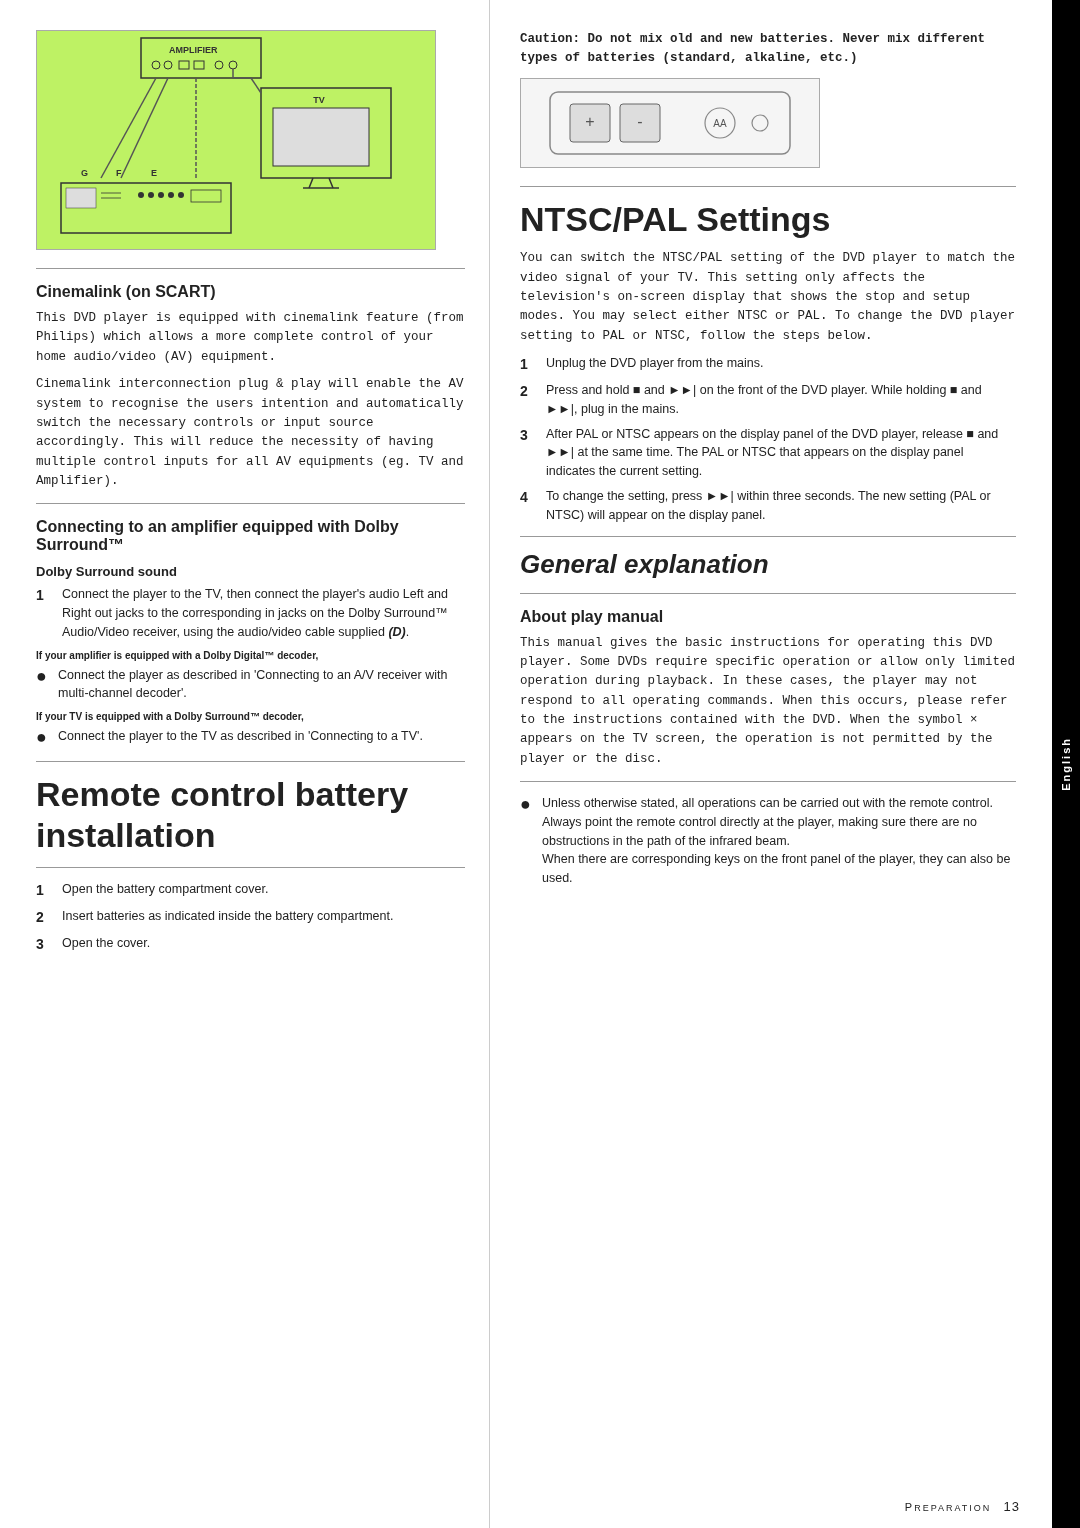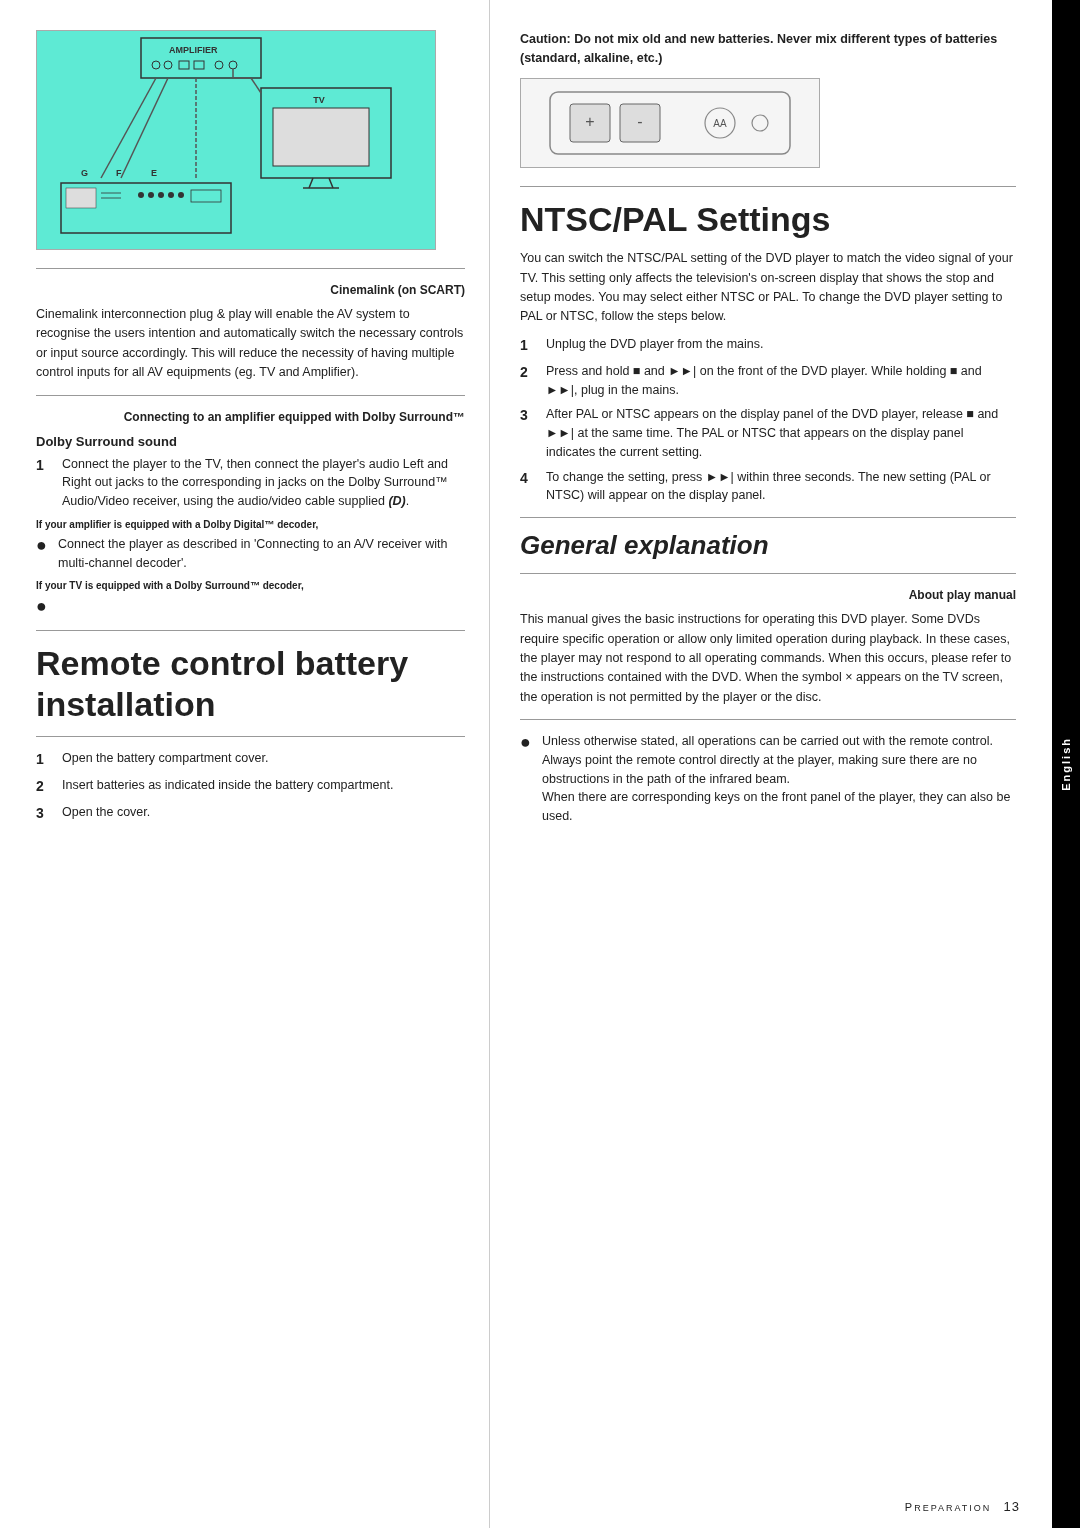--- a/index.html
+++ b/index.html
@@ -60,38 +60,37 @@
       padding: 30px 36px 30px 30px;
     }
 
     
     .diagram-area {
       border: 1px solid #aaa;
       width: 400px;
       height: 220px;
       margin-bottom: 18px;
       position: relative;
-      background: #5eead4;
+      background: #bef264;
     }
 
     .diagram-inner {
       width: 100%;
       height: 100%;
       display: flex;
       align-items: center;
       justify-content: center;
     }
 
     
     .section-heading {
-      font-size: 12px;
+      font-size: 16px;
       font-weight: bold;
       margin-bottom: 8px;
       margin-top: 14px;
-      text-align: right;
     }
 
     .subsection-heading {
       font-size: 13px;
       font-weight: bold;
       margin-bottom: 6px;
       margin-top: 10px;
     }
 
     .sub-sub-heading {
@@ -104,20 +103,21 @@
     .divider {
       border: none;
       border-top: 1px solid #999;
       margin: 12px 0;
     }
 
     p {
       font-size: 12.5px;
       line-height: 1.55;
       margin-bottom: 8px;
+      font-family: Liberation Mono, monospace;
     }
 
     .numbered-list {
       list-style: none;
       padding: 0;
       margin: 0 0 8px 0;
     }
 
     .numbered-list li {
       display: flex;
@@ -273,20 +273,21 @@
 
             <text x="40" y="143" font-size="9" font-weight="bold" fill="#333">G</text>
             <text x="75" y="143" font-size="9" font-weight="bold" fill="#333">F</text>
             <text x="110" y="143" font-size="9" font-weight="bold" fill="#333">E</text>
           </svg>
         </div>
       </div>
 
       <hr class="divider">
       <h3 class="section-heading">Cinemalink (on SCART)</h3>
+      <p>This DVD player is equipped with cinemalink feature (from Philips) which allows a more complete control of your home audio/video (AV) equipment.</p>
       <p>Cinemalink interconnection plug &amp; play will enable the AV system to recognise the users intention and automatically switch the necessary controls or input source accordingly. This will reduce the necessity of having multiple control inputs for all AV equipments (eg. TV and Amplifier).</p>
 
       <hr class="divider">
       <h3 class="section-heading">Connecting to an amplifier equipped with Dolby Surround™</h3>
 
       <h4 class="subsection-heading">Dolby Surround sound</h4>
       <ol class="numbered-list">
         <li>
           <span class="num bold">1</span>
           <span>Connect the player to the TV, then connect the player's audio Left  and Right out jacks to the corresponding in jacks on the Dolby Surround™ Audio/Video receiver, using the audio/video cable supplied <span class="bold italic">(D)</span>.</span>
@@ -298,20 +299,21 @@
         <li>
           <span class="bullet-dot">●</span>
           <span>Connect the player as described in 'Connecting to an A/V receiver with multi-channel decoder'.</span>
         </li>
       </ul>
 
       <h4 class="sub-sub-heading">If your TV is equipped with a Dolby Surround™ decoder,</h4>
       <ul class="bullet-list">
         <li>
           <span class="bullet-dot">●</span>
+          <span>Connect the player to the TV as described in 'Connecting to a TV'.</span>
         </li>
       </ul>
 
       <hr class="divider">
       <h2 class="big-title">Remote control battery installation</h2>
       <hr class="divider">
       <ol class="numbered-list">
         <li>
           <span class="num bold">1</span>
           <span>Open the battery compartment cover.</span>

